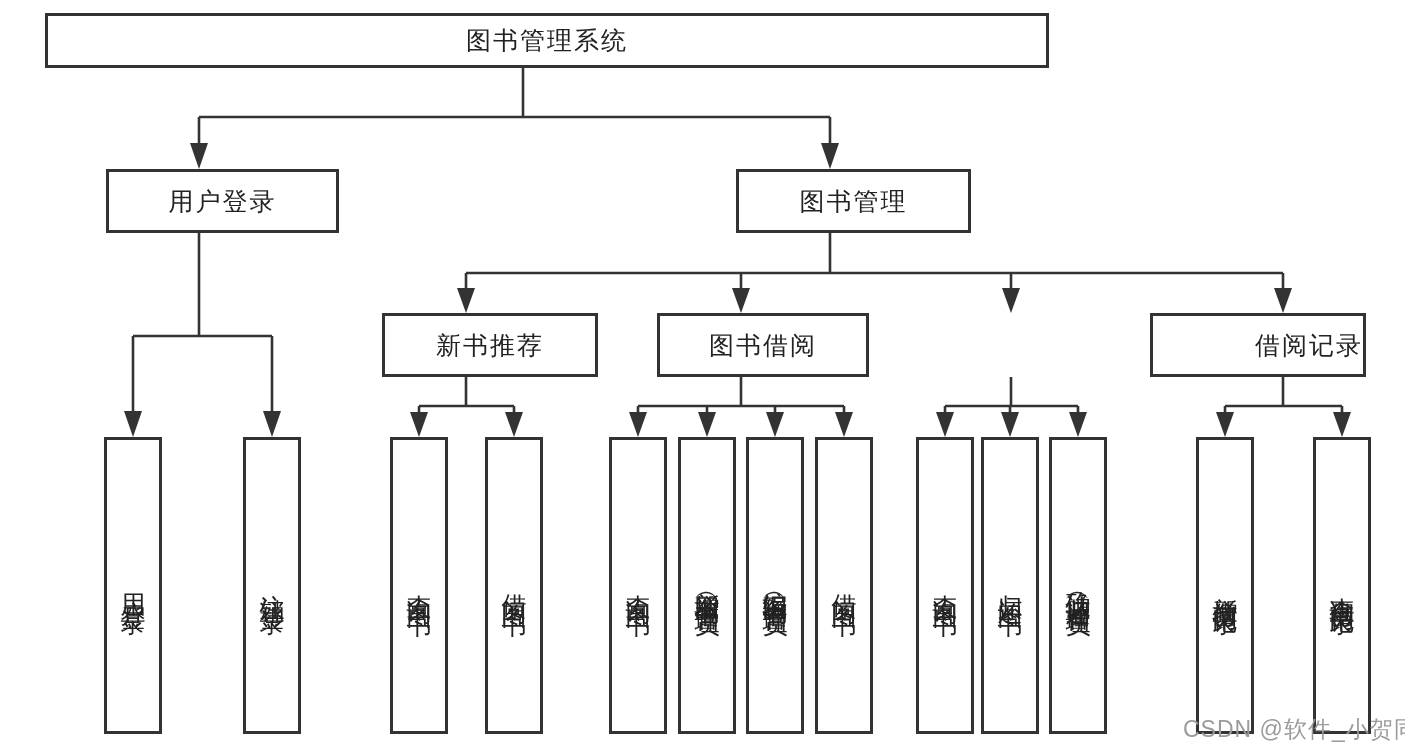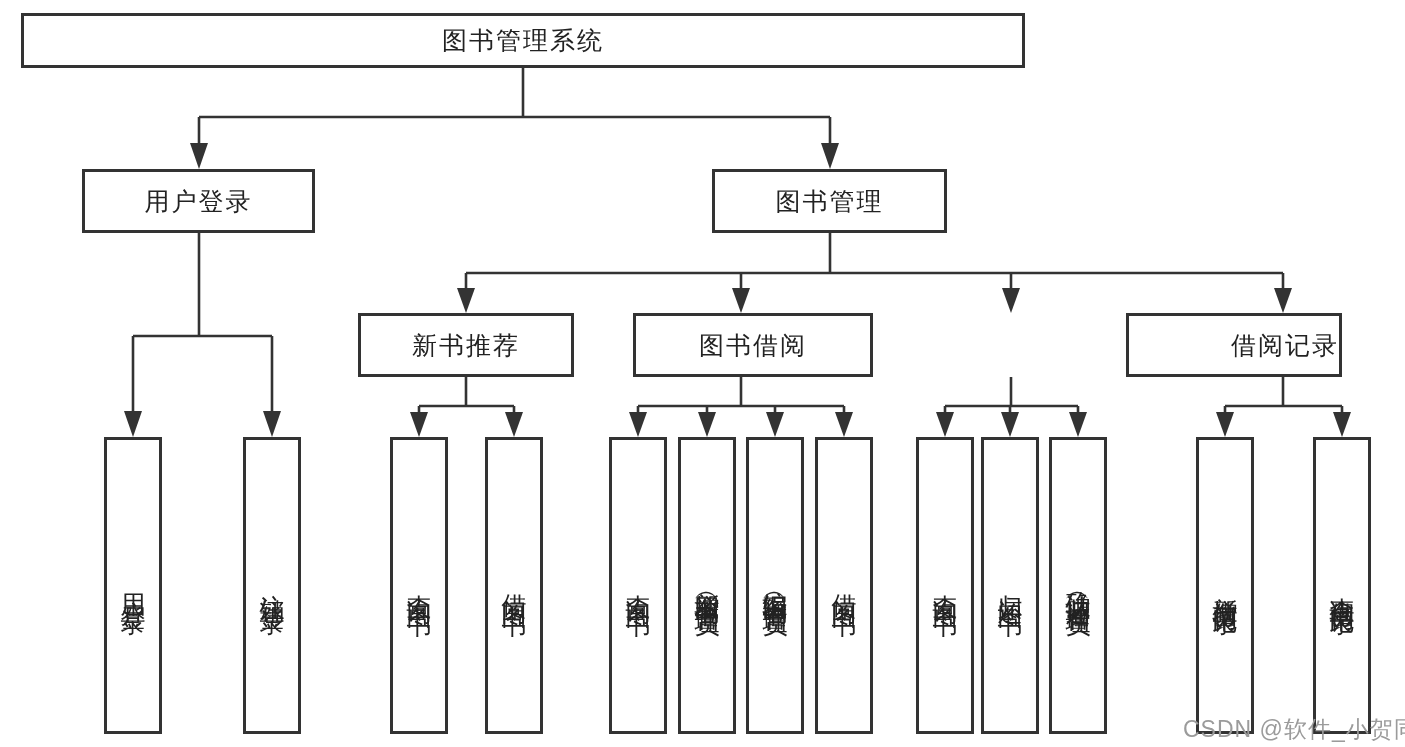--- a/index.html
+++ b/index.html
@@ -29,20 +29,21 @@
     display: flex;
     align-items: center;
     justify-content: center;
     color: #222222;
     z-index: 2;
   }
   .node.h {
     font-size: 25px;
     letter-spacing: 2px;
     white-space: nowrap;
+    margin-left: 24px;
   }
   .node.v {
     font-size: 25px;
   }
   .node.v .vtext {
     writing-mode: vertical-rl;
     text-orientation: mixed;
     letter-spacing: 6px;
     line-height: 1;
     white-space: nowrap;
@@ -142,21 +143,21 @@
   <div class="node h" style="left:82px; top:169px; width:233px; height:64px;">
     <span>用户登录</span>
   </div>
   <div class="node h" style="left:712px; top:169px; width:235px; height:64px;">
     <span>图书管理</span>
   </div>
 
   <div class="node h" style="left:358px; top:313px; width:216px; height:64px;">
     <span>新书推荐</span>
   </div>
-  <div class="node h" style="left:633px; top:313px; width:240px; height:64px;">
+  <div class="node h" style="left:633px; top:313px; width:212px; height:64px;">
     <span>图书借阅</span>
   </div>
   <div class="node h" style="left:1126px; top:313px; width:216px; height:64px;justify-content:flex-end;">
     <span>借阅记录</span>
   </div>
 
   <div class="node v" style="left:104px; top:437px; width:58px; height:297px;">
     <span class="vtext">用户登录</span>
   </div>
   <div class="node v" style="left:243px; top:437px; width:58px; height:297px;">

